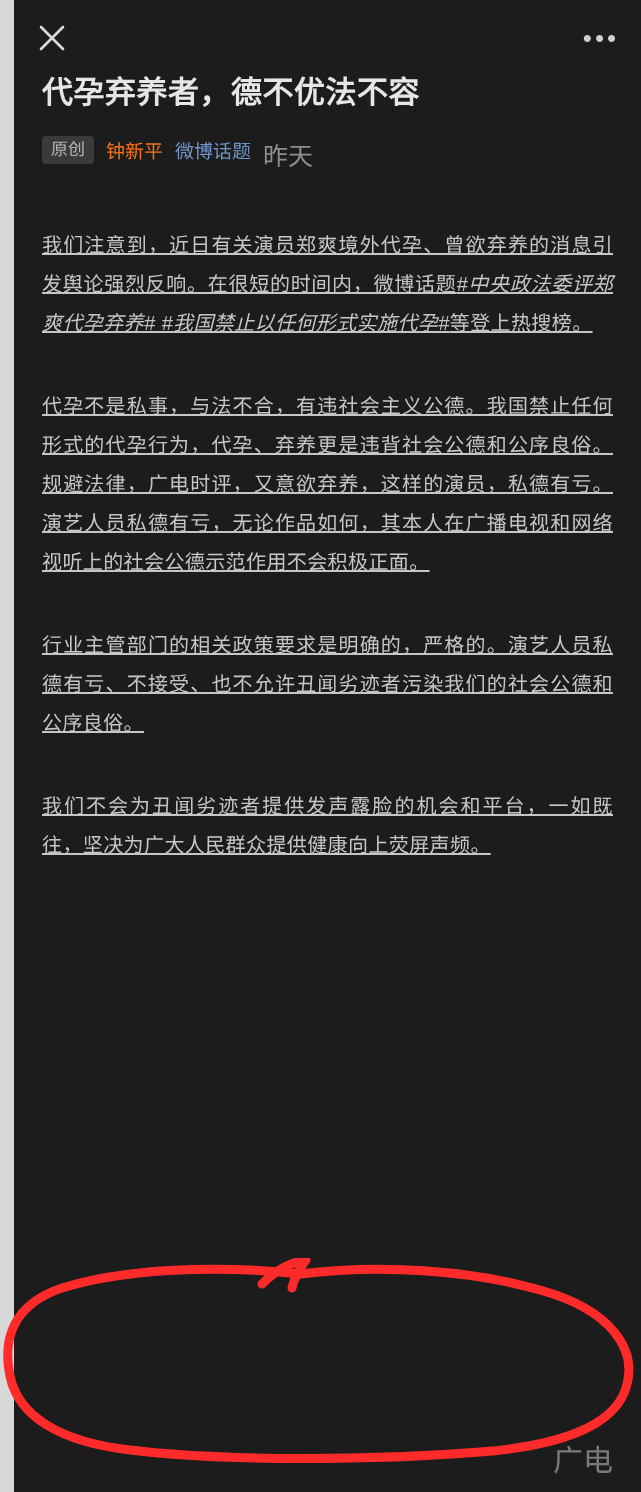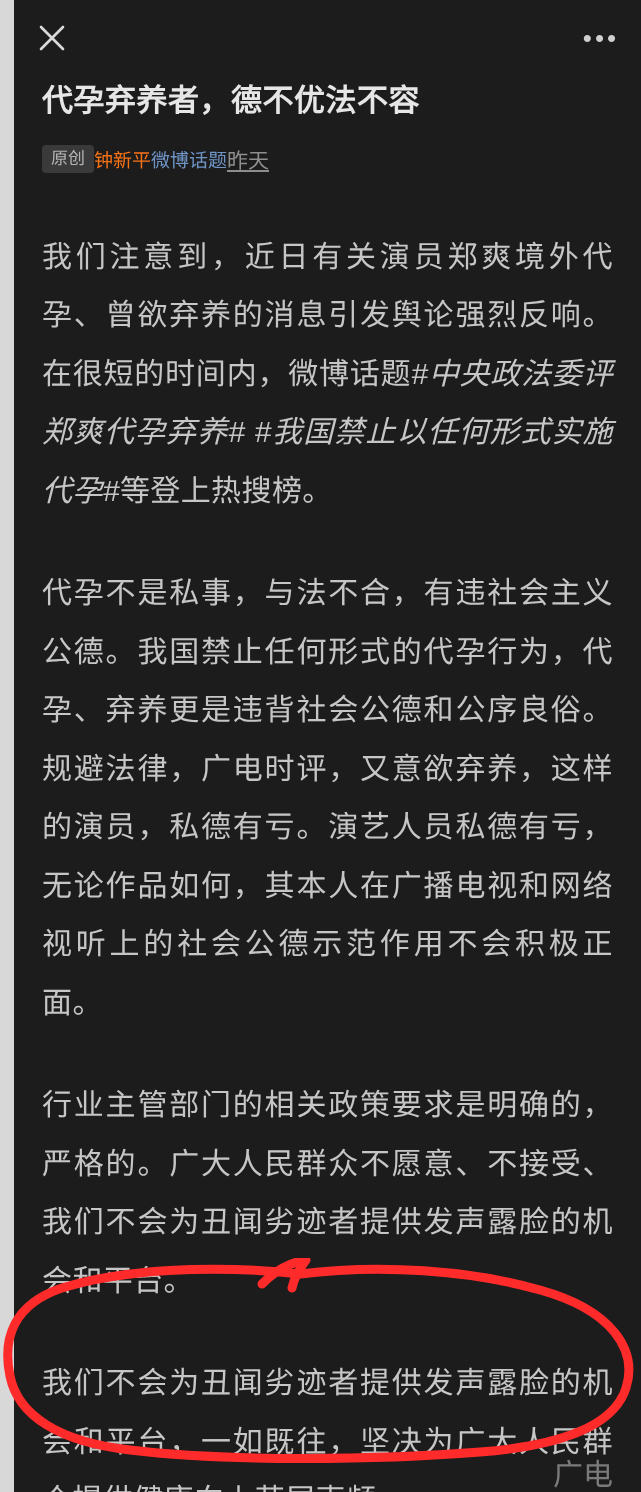--- a/index.html
+++ b/index.html
@@ -67,26 +67,27 @@
 
   
   .article-head {
     padding: 0 28px;
   }
   .article-title {
     font-size: 31px;
     line-height: 1.35;
     color: #e6e6e6;
     font-weight: bold;
-    margin: 8px 0 22px 0;
+    margin: 0 0 22px 0;
     letter-spacing: 0.5px;
   }
   .meta-row {
     display: flex;
-    align-items: center;
+    align-items: flex-start;
+    gap: 12px;
     margin-bottom: 10px;
     flex-wrap: wrap;
   }
   .meta-tag {
     display: inline-block;
     background: #3a3a3a;
     color: #b4b4b4;
     font-size: 17px;
     padding: 3px 9px;
     border-radius: 4px;
@@ -95,36 +96,36 @@
   .meta-author {
     font-size: 19px;
     color: #f97316;
   }
   .meta-account {
     font-size: 19px;
     color: #6f94c6;
     cursor: pointer;
   }
   .meta-time {
-    font-size: 21px;
+    font-size: 25px;
     color: #8e8e8e;
-    text-decoration: underline;
   }
 
   
   .article-body {
     padding: 44px 28px 0 28px;
   }
   .para {
-    font-size: 30px;
+    font-size: 20px;
     line-height: 1.95;
     color: #c6c6c6;
     margin: 0 0 44px 0;
     text-align: justify;
     letter-spacing: 0.4px;
+    text-decoration: underline;
   }
   .para .topic {
     font-style: italic;
     color: #c6c6c6;
   }
   .para.highlighted {
     margin-bottom: 28px;
   }
 
   
@@ -134,21 +135,21 @@
     top: 1258px;
     width: 641px;
     height: 206px;
     pointer-events: none;
   }
 
   
   .bottom-glyph {
     position: absolute;
     right: 28px;
-    bottom: 2px;
+    bottom: 16px;
     font-size: 30px;
     color: #8b8b8b;
     line-height: 1;
     opacity: .85;
   }
 </style>
 </head>
 <body>
 
 <div class="edge-strip"></div>
@@ -177,21 +178,21 @@
 
   <div class="article-body">
 
     <p class="para">
       <span>我们注意到，近日有关演员郑爽境外代孕、曾欲弃养的消息引发舆论强烈反响。在很短的时间内，微博话题</span><span class="topic">#中央政法委评郑爽代孕弃养# #我国禁止以任何形式实施代孕#</span><span>等登上热搜榜。</span>
     </p>
 
     <p class="para">代孕不是私事，与法不合，有违社会主义公德。我国禁止任何形式的代孕行为，代孕、弃养更是违背社会公德和公序良俗。规避法律，广电时评，又意欲弃养，这样的演员，私德有亏。演艺人员私德有亏，无论作品如何，其本人在广播电视和网络视听上的社会公德示范作用不会积极正面。</p>
 
 
-    <p class="para">行业主管部门的相关政策要求是明确的，严格的。广大人民群众不愿意、不接受、我们不会为丑闻劣迹者提供发声露脸的机会和平台。</p>
+    <p class="para">行业主管部门的相关政策要求是明确的，严格的。演艺人员私德有亏、不接受、也不允许丑闻劣迹者污染我们的社会公德和公序良俗。</p>
 
     <p class="para highlighted">我们不会为丑闻劣迹者提供发声露脸的机会和平台，一如既往，坚决为广大人民群众提供健康向上荧屏声频。</p>
 
   </div>
 
   <div class="bottom-glyph">广电</div>
 
 </div>
 
 <div class="annotation">

